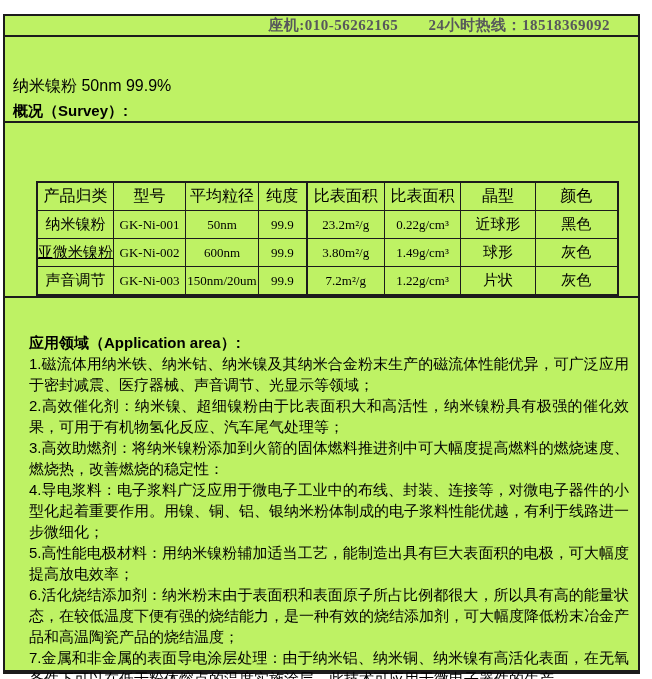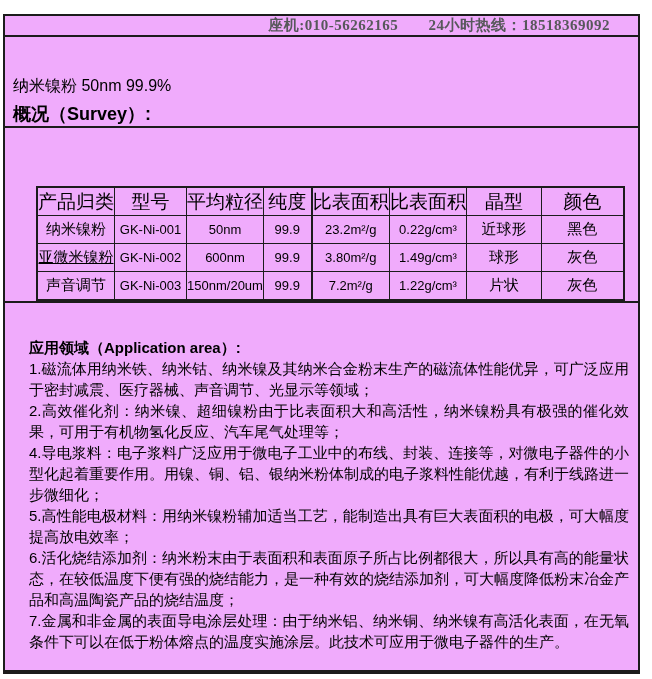--- a/index.html
+++ b/index.html
@@ -3,52 +3,52 @@
 <meta charset="utf-8">
 <style>
   html,body { margin:0; padding:0; background:#ffffff; }
   .page {
     position:relative; width:652px; height:679px; background:#ffffff;
     font-family:"Liberation Sans", sans-serif; color:#111; overflow:hidden;
   }
   .frame {
     position:absolute; left:3px; top:14px; width:637px; height:660px;
     box-sizing:border-box; border:2px solid #1c1c1c; border-bottom-width:4px;
-    display:flex; flex-direction:column; background:#f0abfc;gap:32px;
+    display:flex; flex-direction:column; background:#bef264;gap:32px;
   }
   
   .sec-header {
     height:52px; box-sizing:border-box; border-bottom:2px solid #1c1c1c;
     display:flex; justify-content:flex-end; align-items:center; padding-right:28px;
   }
   .phone {
     font-family:"Liberation Serif", serif; font-weight:bold;
     font-size:15px; color:#57585b; letter-spacing:0.5px;
   }
   .phone .hotline { margin-left:26px; }
   
   .sec-title {
     height:70px; box-sizing:border-box; border-bottom:2px solid #1c1c1c;
     padding:7px 0 0 8px;
   }
   .doc-title { font-size:16px; font-weight:normal; color:#000; }
-  .survey-heading { font-size:18px; font-weight:bold; color:#000; margin-top:5px; }
+  .survey-heading { font-size:15px; font-weight:bold; color:#000; margin-top:5px; }
   
   .sec-table { height:164px; box-sizing:border-box; border-bottom:2px solid #1c1c1c; }
   table.spec {
     border-collapse:collapse; margin:26px 0 0 31px;
     border:2px solid #1c1c1c; table-layout:fixed;
   }
   table.spec th, table.spec td {
     border:1px solid #1c1c1c; text-align:center; vertical-align:middle;
     padding:0; height:27px; overflow:hidden; white-space:nowrap;
   }
-  table.spec th { font-weight:normal; font-size:19px; color:#000;margin-top:37px; }
+  table.spec th { font-weight:normal; font-size:16px; color:#000;margin-top:37px; }
   td.cn { font-size:15px; color:#000; }
-  td.mono { font-family:Liberation Sans, sans-serif; font-size:13px; color:#000; }
+  td.mono { font-family:Liberation Serif, serif; font-size:13px; color:#000; }
   .thick-left { border-left:2px solid #1c1c1c !important; }
   .u { text-decoration:underline; }
   
   .sec-app { flex:1; box-sizing:border-box; padding:2px 9px 0 24px; }
   .app-heading { font-size:15px; font-weight:bold; color:#000; line-height:21px; }
   .app-item {
     margin:0; font-size:15px; color:#000; line-height:21px; text-align:justify;
   }
   
   .sec-footer {
@@ -130,20 +130,21 @@
             <td class="cn">灰色</td>
           </tr>
         </tbody>
       </table>
     </div>
 
     <div class="sec-app">
       <div class="app-heading">应用领域（Application area）:</div>
       <p class="app-item">1.磁流体用纳米铁、纳米钴、纳米镍及其纳米合金粉末生产的磁流体性能优异，可广泛应用于密封减震、医疗器械、声音调节、光显示等领域；</p>
       <p class="app-item">2.高效催化剂：纳米镍、超细镍粉由于比表面积大和高活性，纳米镍粉具有极强的催化效果，可用于有机物氢化反应、汽车尾气处理等；</p>
+      <p class="app-item">3.高效助燃剂：将纳米镍粉添加到火箭的固体燃料推进剂中可大幅度提高燃料的燃烧速度、燃烧热，改善燃烧的稳定性：</p>
       <p class="app-item">4.导电浆料：电子浆料广泛应用于微电子工业中的布线、封装、连接等，对微电子器件的小型化起着重要作用。用镍、铜、铝、银纳米粉体制成的电子浆料性能优越，有利于线路进一步微细化；</p>
       <p class="app-item">5.高性能电极材料：用纳米镍粉辅加适当工艺，能制造出具有巨大表面积的电极，可大幅度提高放电效率；</p>
       <p class="app-item">6.活化烧结添加剂：纳米粉末由于表面积和表面原子所占比例都很大，所以具有高的能量状态，在较低温度下便有强的烧结能力，是一种有效的烧结添加剂，可大幅度降低粉末冶金产品和高温陶瓷产品的烧结温度；</p>
       <p class="app-item">7.金属和非金属的表面导电涂层处理：由于纳米铝、纳米铜、纳米镍有高活化表面，在无氧条件下可以在低于粉体熔点的温度实施涂层。此技术可应用于微电子器件的生产。</p>
     </div>
 
     <div class="sec-footer">我们可以为客户为您订制不同纯度、规格、尺寸、公差要求的产品。</div>
 
   </div>
 </div>

